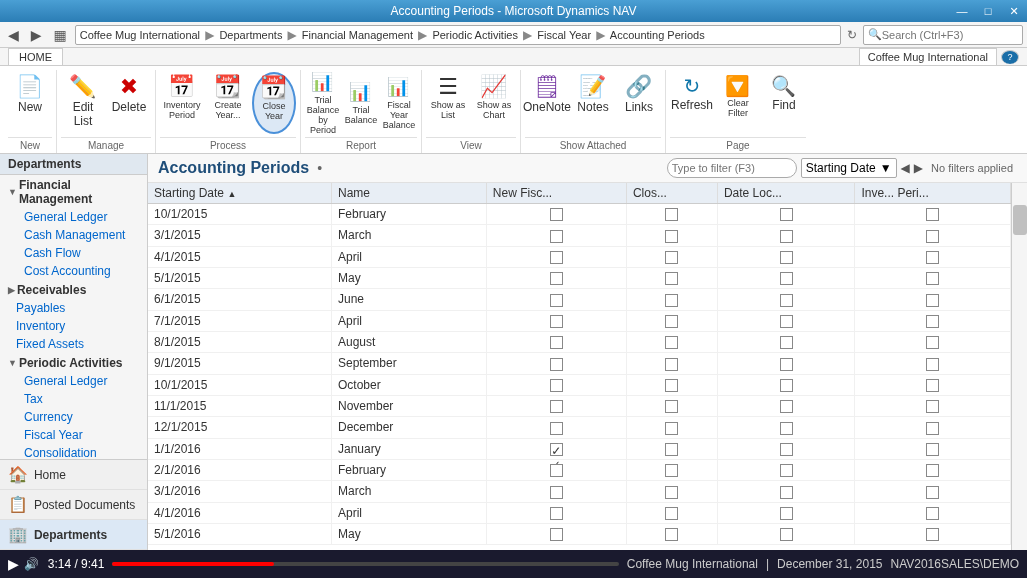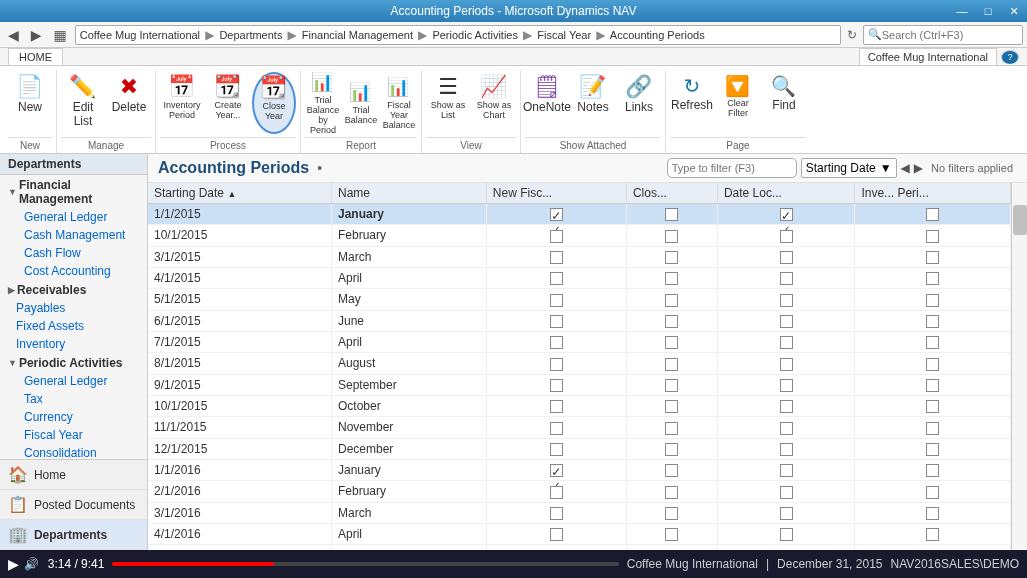--- a/index.html
+++ b/index.html
@@ -537,22 +537,22 @@
       </div>
       <div class="sidebar-sub-item"><span>General Ledger</span></div>
       <div class="sidebar-sub-item"><span>Cash Management</span></div>
       <div class="sidebar-sub-item"><span>Cash Flow</span></div>
       <div class="sidebar-sub-item"><span>Cost Accounting</span></div>
       <div class="sidebar-group-header">
         <span class="collapse-btn">▶</span>
         <span>Receivables</span>
       </div>
       <div class="sidebar-item"><span>Payables</span></div>
+      <div class="sidebar-item"><span>Inventory</span></div>
       <div class="sidebar-item"><span>Fixed Assets</span></div>
-      <div class="sidebar-item"><span>Inventory</span></div>
       <div class="sidebar-group-header">
         <span class="collapse-btn">▼</span>
         <span>Periodic Activities</span>
       </div>
       <div class="sidebar-sub-item"><span>General Ledger</span></div>
       <div class="sidebar-sub-item"><span>Tax</span></div>
       <div class="sidebar-sub-item"><span>Currency</span></div>
       <div class="sidebar-sub-item"><span>Fiscal Year</span></div>
       <div class="sidebar-sub-item"><span>Consolidation</span></div>
 
@@ -573,21 +573,21 @@
       </div>
     </div>
   </div>
 
   <div id="content-area">
 
     <div id="content-header" style="display:flex;align-items:center;padding:4px 10px;border-bottom:1px solid #e0e0e0;gap:8px;background:#f8f8f8;">
       <span id="page-title" style="font-size:16px;font-weight:bold;color:#1f4e79;">Accounting Periods</span>
       <span style="color:#666;font-size:14px;">•</span>
       <div id="filter-bar" style="margin-left:auto;display:flex;align-items:center;gap:4px;">
-        <input type="text" id="filter-input" placeholder="Type to filter (F3)" style="border: 1px solid rgb(170, 170, 170); border-radius: 5px; height: 20px; width: 130px; padding: 0px 4px; font-size: 11px; color: rgb(153, 153, 153);">
+        <input type="text" id="filter-input" placeholder="Type to filter (F3)" style="border: 1px solid rgb(170, 170, 170); border-radius: 10px; height: 20px; width: 130px; padding: 0px 4px; font-size: 11px; color: rgb(153, 153, 153);">
         <div id="filter-dropdown" style="border:1px solid #aaa;border-radius:2px;height:20px;padding:0 4px;font-size:11px;background:white;cursor:pointer;display:flex;align-items:center;gap:4px;min-width:90px;">
           <span>Starting Date</span>
           <span>▼</span>
         </div>
         <span style="cursor:pointer;color:#555;">◀</span>
         <span style="cursor:pointer;color:#555;">▶</span>
         <span id="no-filters" style="font-size:11px;color:#666;padding:2px 4px;">No filters applied</span>
       </div>
     </div>
 
@@ -598,28 +598,20 @@
             <tr>
               <th class="sortable" style="width:80px;">Starting Date <span style="font-size:9px;">▲</span></th>
               <th style="width:80px;">Name</th>
               <th style="width:50px;">New Fisc...</th>
               <th style="width:45px;">Clos...</th>
               <th style="width:55px;">Date Loc...</th>
               <th style="width:65px;">Inve... Peri...</th>
             </tr>
           </thead>
           <tbody id="table-body">
-          <tr class="selected">
-                <td>1/1/2015</td>
-                <td style="font-weight: bold;">January</td>
-                <td class="checkbox-cell"><span class="cb checked">✓</span></td>
-                <td class="checkbox-cell"><span class="cb"></span></td>
-                <td class="checkbox-cell"><span class="cb checked">✓</span></td>
-                <td class="checkbox-cell"><span class="cb"></span></td>
-              </tr>
               <tr>
                 <td>10/1/2015</td>
                 <td>February</td>
                 <td class="checkbox-cell"><span class="cb"></span></td>
                 <td class="checkbox-cell"><span class="cb"></span></td>
                 <td class="checkbox-cell"><span class="cb"></span></td>
                 <td class="checkbox-cell"><span class="cb"></span></td>
               </tr>
               <tr>
                 <td>3/1/2015</td>

